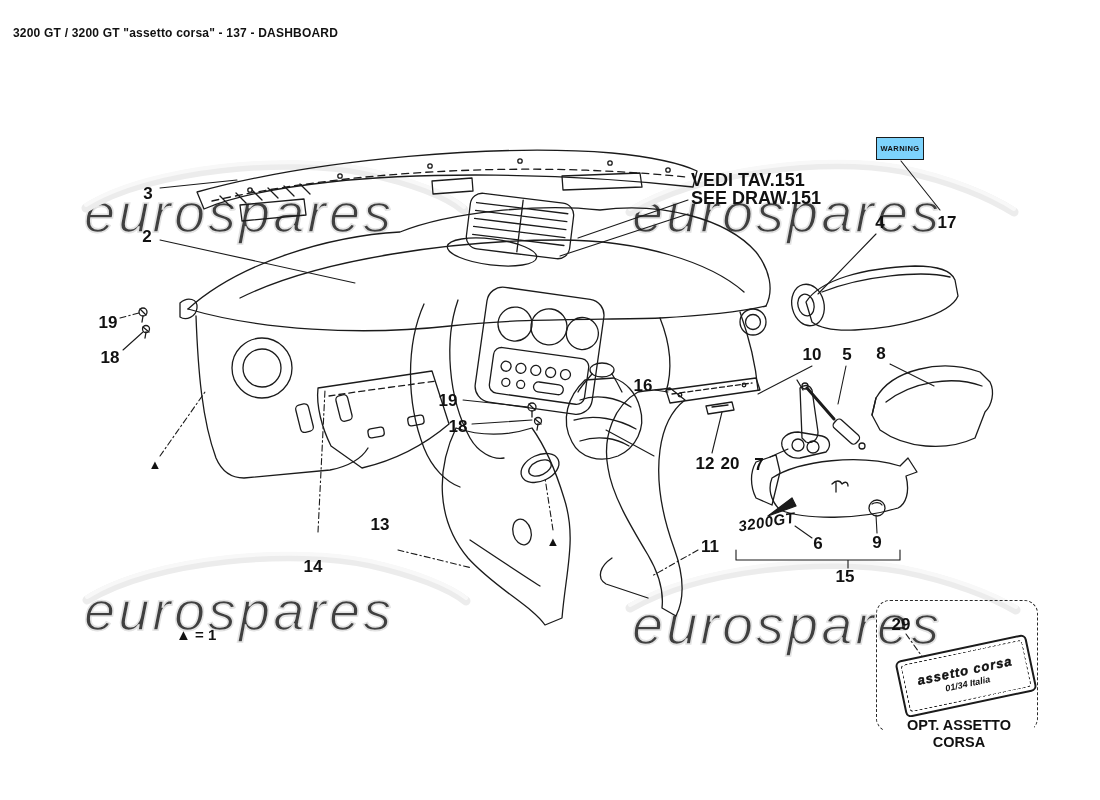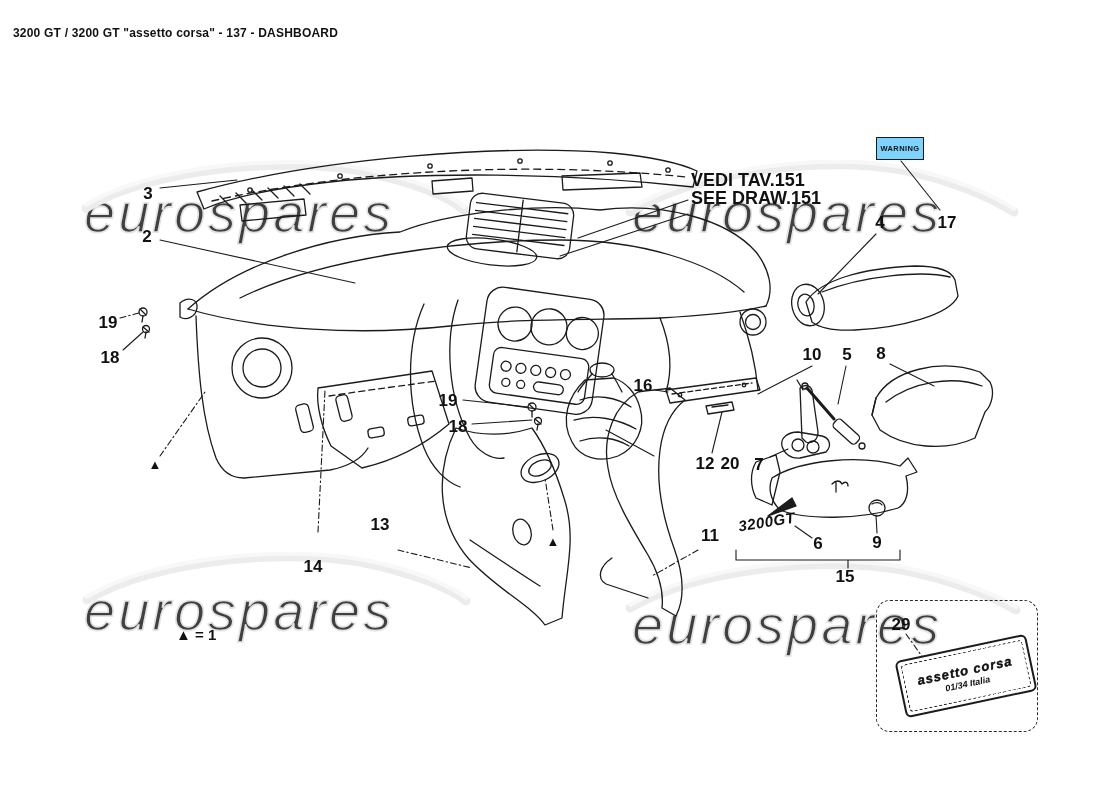--- a/index.html
+++ b/index.html
@@ -263,21 +263,21 @@
         <div class="callout" style="left: 147px; top: 236px;">2</div>
         <div class="callout" style="left: 108px; top: 322px;">19</div>
         <div class="callout" style="left: 110px; top: 357px;">18</div>
         <div class="callout" style="left: 313px; top: 566px;">14</div>
         <div class="callout" style="left: 380px; top: 524px;">13</div>
         <div class="callout" style="left: 448px; top: 400px;">19</div>
         <div class="callout" style="left: 458px; top: 426px;">18</div>
         <div class="callout" style="left: 643px; top: 385px;">16</div>
         <div class="callout" style="left: 664px; top: 463px; margin-left: 41px;">12</div>
         <div class="callout" style="left: 709px; top: 463px; margin-left: 21px;">20</div>
-        <div class="callout" style="left: 710px; top: 535px;">11</div>
+        <div class="callout" style="left: 710px; top: 546px;">11</div>
         <div class="callout" style="left: 759px; top: 464px;">7</div>
         <div class="callout" style="left: 812px; top: 354px;">10</div>
         <div class="callout" style="left: 847px; top: 354px;">5</div>
         <div class="callout" style="left: 881px; top: 353px;">8</div>
         <div class="callout" style="left: 880px; top: 222px;">4</div>
         <div class="callout" style="left: 947px; top: 222px;">17</div>
         <div class="callout" style="left: 818px; top: 543px;">6</div>
         <div class="callout" style="left: 877px; top: 542px;">9</div>
         <div class="callout" style="left: 845px; top: 576px;">15</div>
         <div class="callout" style="left: 901px; top: 624px;">29</div>
@@ -285,15 +285,16 @@
         <div class="tri" style="left: 553px; top: 541px;">▲</div>
       </div>
 
     <div class="optbox"></div>
     <div class="plate">
       <div class="inner">
         <div class="l1">assetto corsa</div>
         <div class="l2">01/34 Italia</div>
       </div>
     </div>
+    <div class="optcaption">OPT. ASSETTO CORSA</div>
   </div>
 
 </div>
 
 </body></html>

